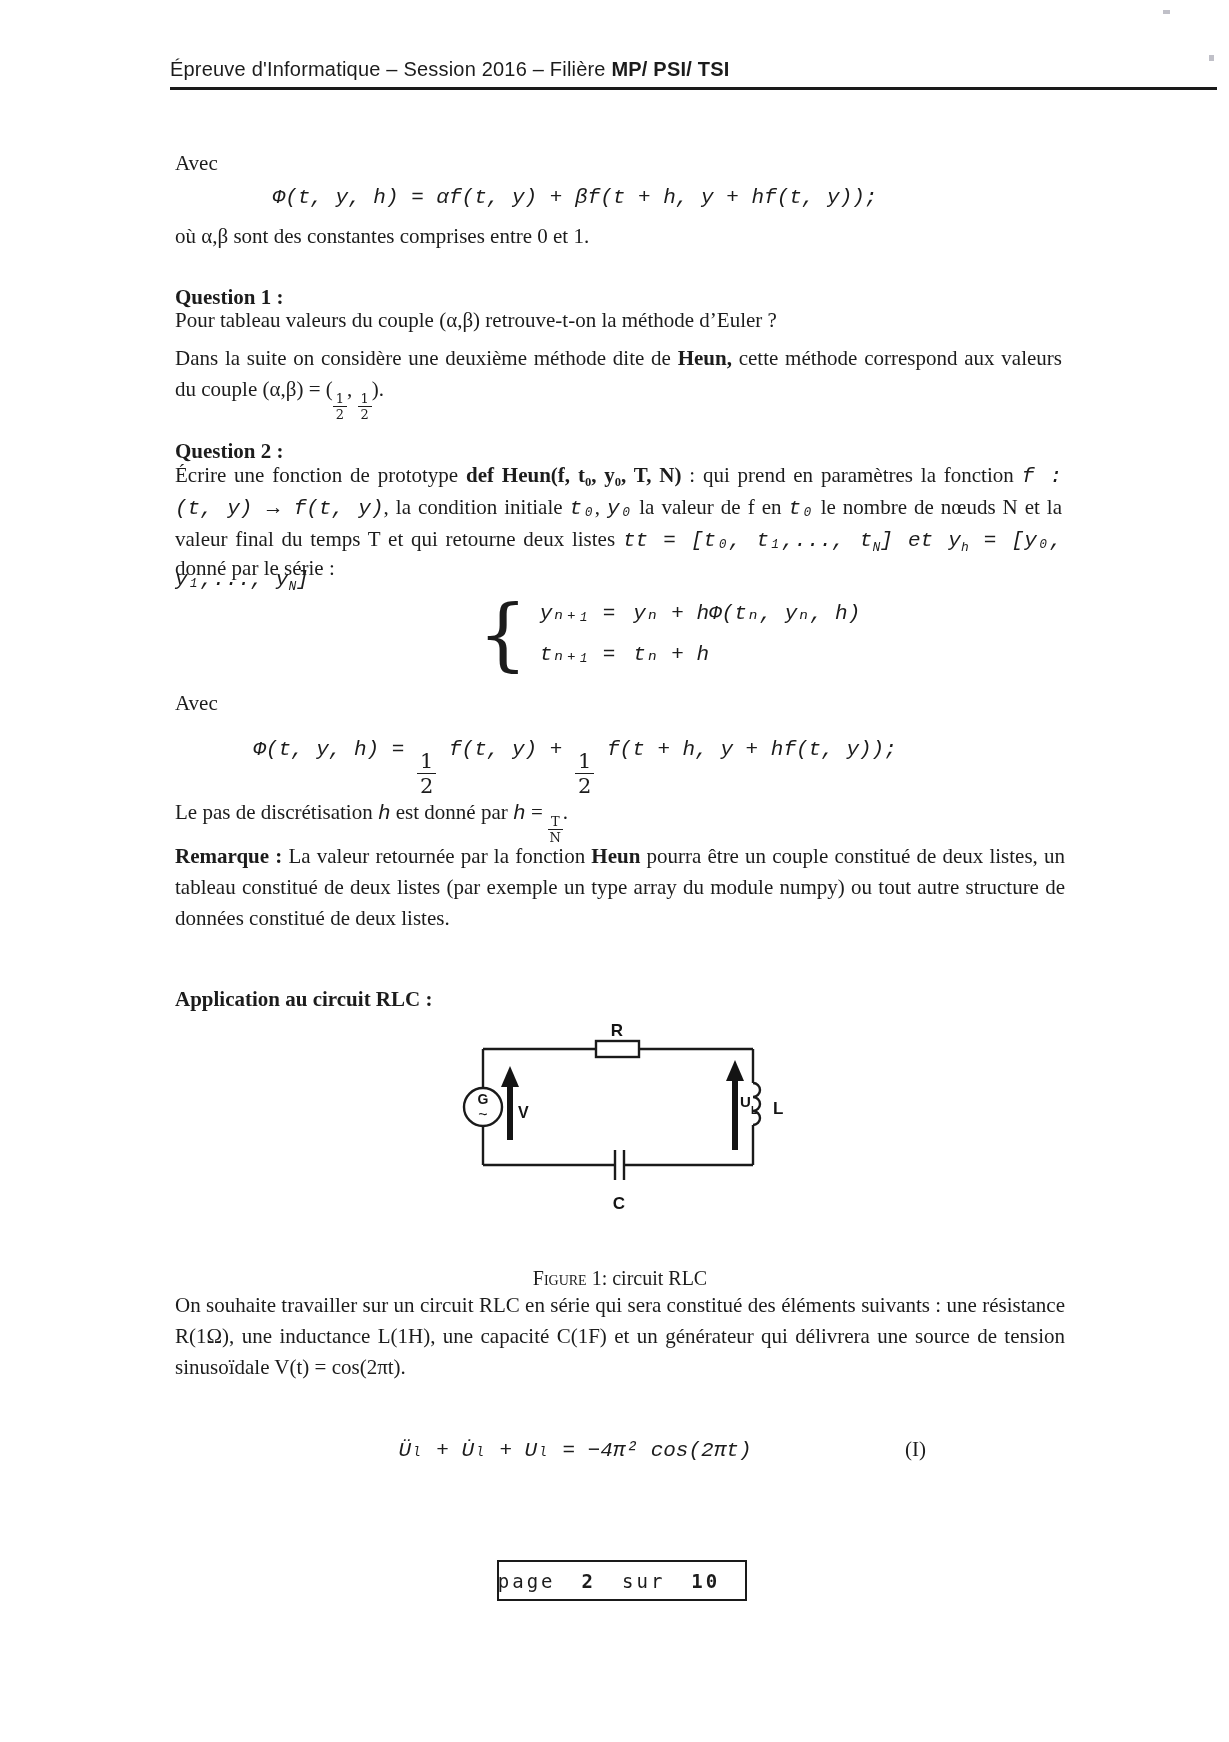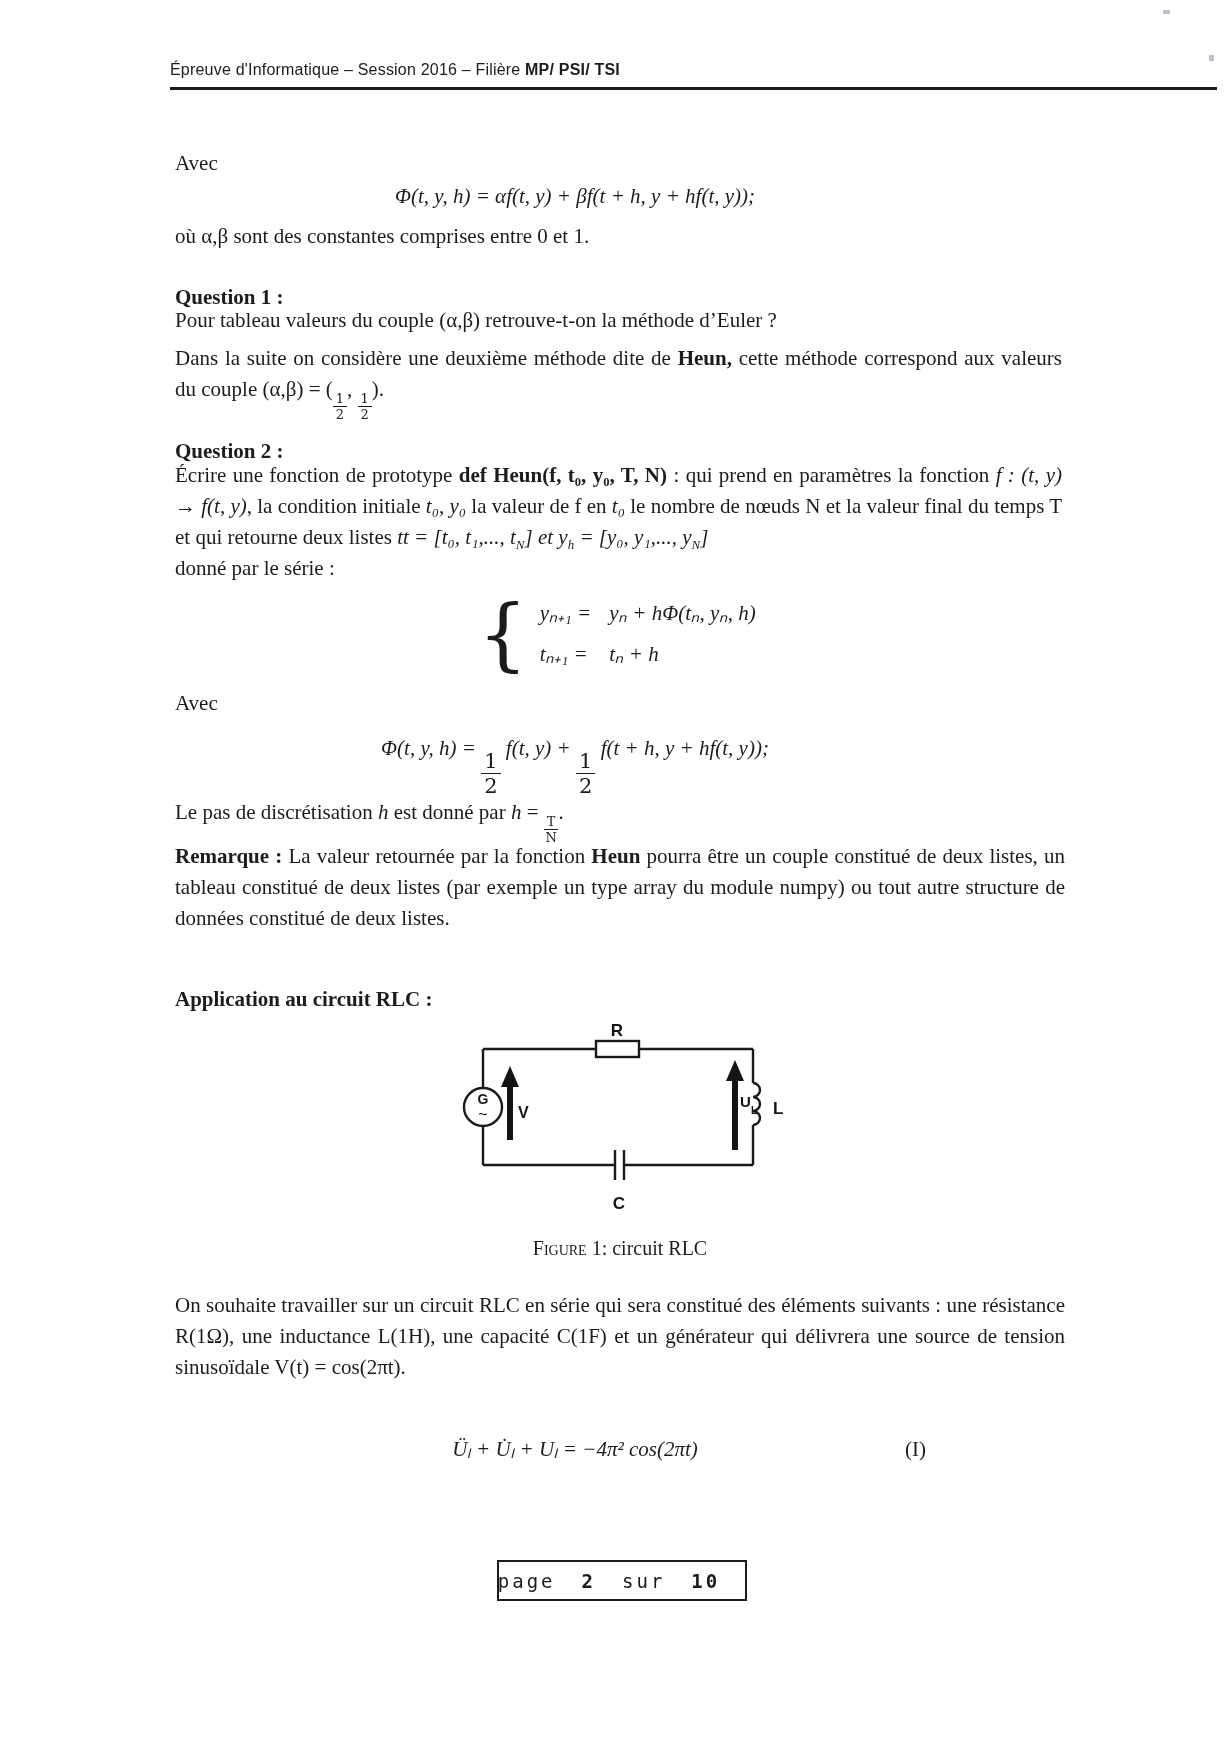--- a/index.html
+++ b/index.html
@@ -1,36 +1,36 @@
 <!DOCTYPE html>
 <html><head>
 <meta charset="utf-8">
 <style>
   html,body{margin:0;padding:0;background:#e8e8e8;}
   .page{position:relative;width:1229px;height:1742px;background:#ffffff;margin:0 auto;
         font-family:"Liberation Serif","DejaVu Serif",serif;color:#1c1c1c;overflow:hidden;}
   .block{position:absolute;font-size:21px;line-height:31px;white-space:nowrap;}
   .par{white-space:normal;text-align:justify;}
-  .hdr{font-family:"Liberation Sans","DejaVu Sans",sans-serif;font-size:16px;letter-spacing:.2px;}
+  .hdr{font-family:"Liberation Sans","DejaVu Sans",sans-serif;font-size:20px;letter-spacing:.2px;}
   .rule{position:absolute;height:2.5px;background:#1a1a1a;}
   b{font-weight:bold;}
   .it{}
-  .math{font-style:italic;font-family:Liberation Serif, serif;}
+  .math{font-style:italic;font-family:Liberation Mono, monospace;}
   .mathrow{left:175px;width:800px;text-align:center;}
   .qtitle{font-weight:bold;margin-top:16px;}
   sub{font-size:13px;}
   .frac{display:inline-flex;flex-direction:column;align-items:center;line-height:1.05;
         vertical-align:-0.6em;font-style:normal;font-family:"DejaVu Serif",serif;}
   .frac .fnum{border-bottom:1.6px solid #1c1c1c;padding:0 3px 1px;}
   .frac .fden{padding-top:1px;}
   .frac.small{font-size:13px;line-height:1;vertical-align:-0.5em;}
   .schema-wrap{display:flex;align-items:center;gap:12px;}
   .brace{font-size:78px;font-weight:400;line-height:.9;font-family:"DejaVu Serif",serif;}
   .schema-grid{display:grid;grid-template-columns:auto auto;column-gap:18px;row-gap:10px;font-size:21px;text-align:left;}
-  .caption{font-size:20px;}
+  .caption{font-size:20px;margin-top:30px;}
   .sc{font-variant:small-caps;}
   .eq-label{position:absolute;left:730px;top:0;font-style:normal;}
   .footer-box{position:absolute;left:497px;top:1560px;width:246px;height:37px;border:2px solid #1a1a1a;
         display:flex;align-items:center;justify-content:center;gap:26px;
         font-family:"DejaVu Sans Mono","Liberation Mono",monospace;font-size:19px;letter-spacing:3px;}
   .speck{position:absolute;background:#8d8d9a;opacity:.55;}
   svg text{font-family:"Liberation Sans","DejaVu Sans",sans-serif;fill:#141414;}
 </style>
 </head>
 <body>

